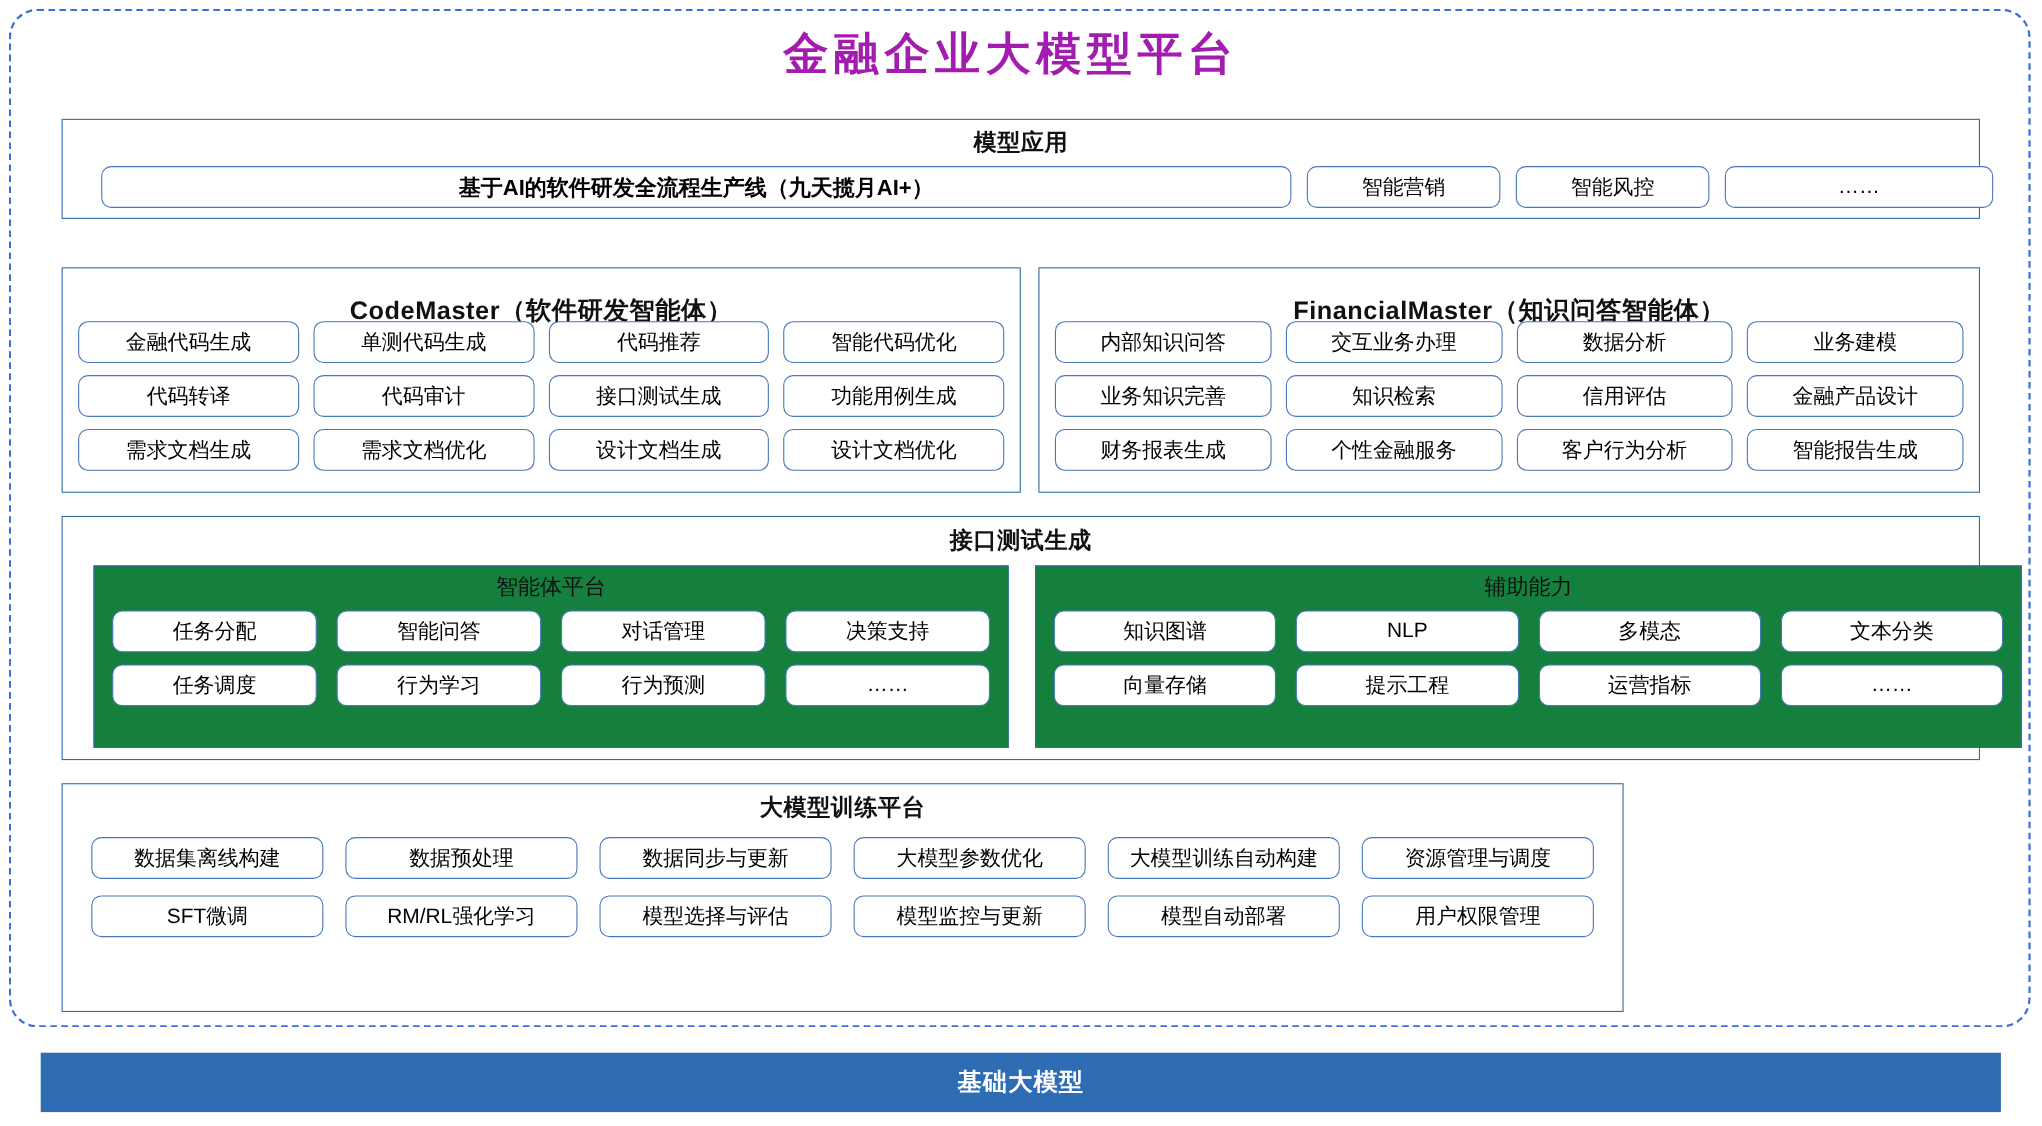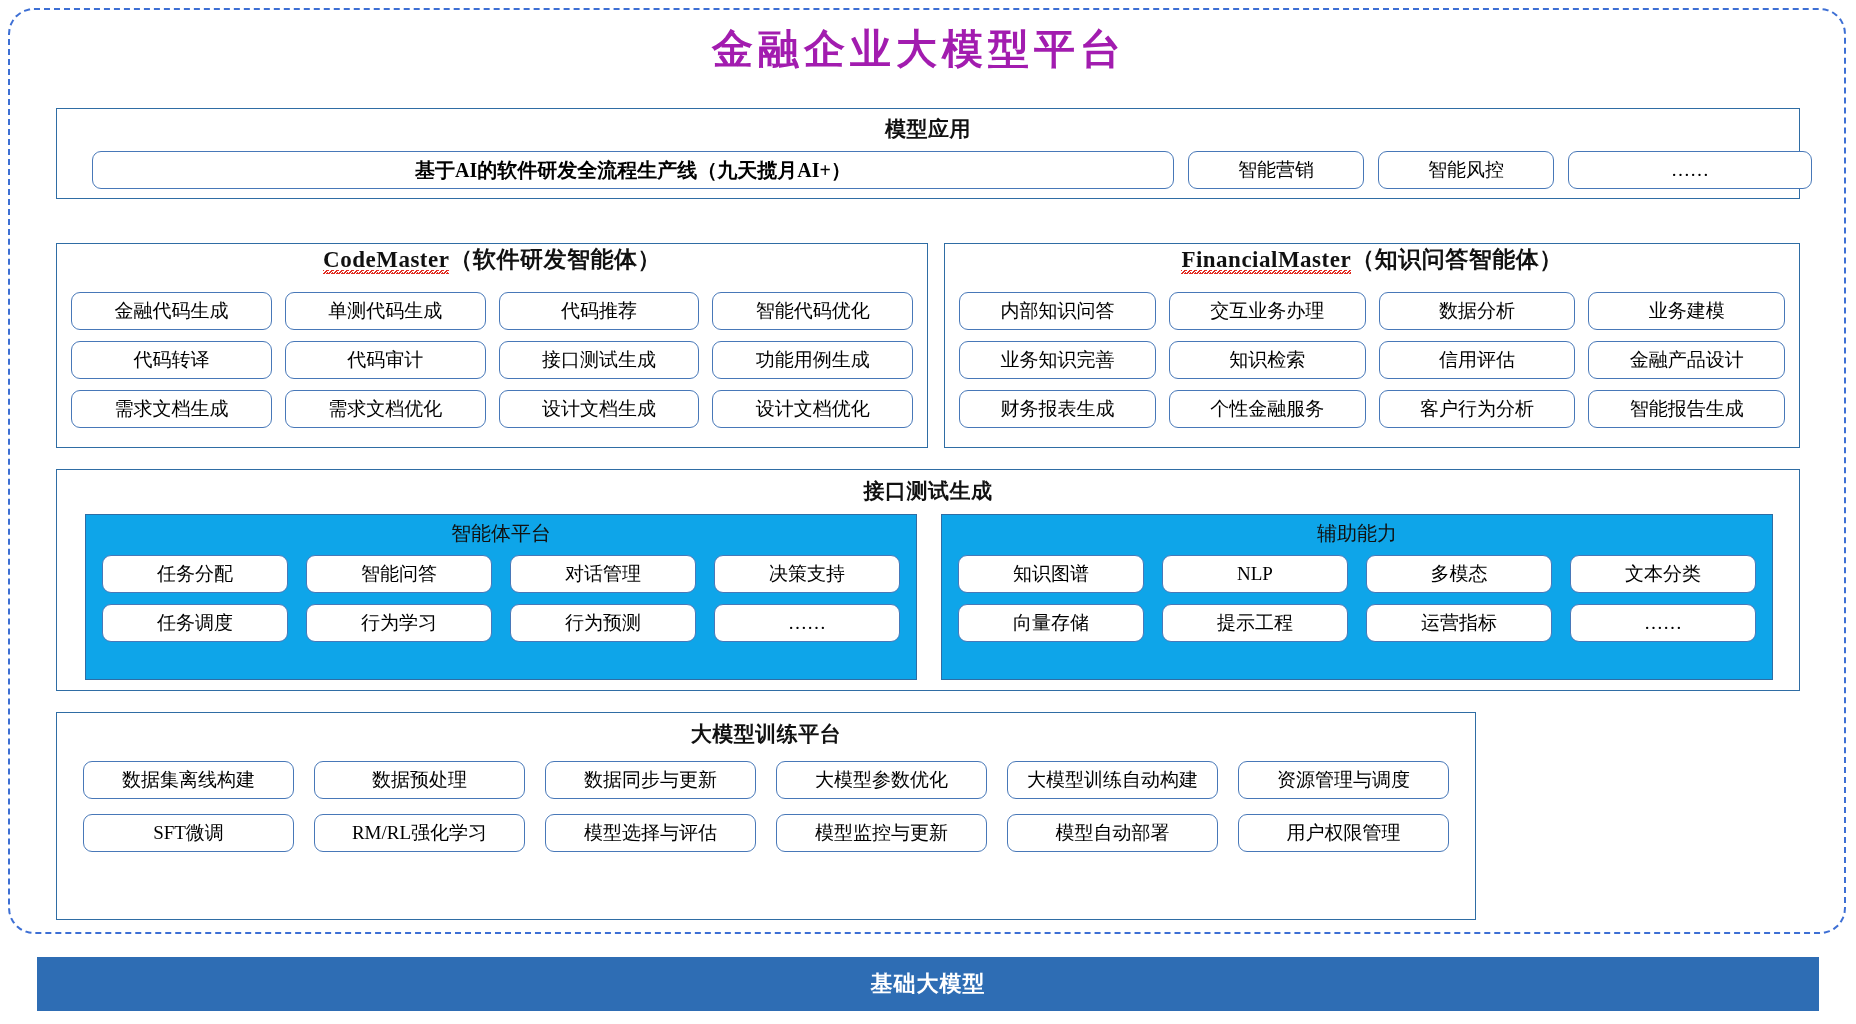--- a/index.html
+++ b/index.html
@@ -39,21 +39,20 @@
     letter-spacing: 5px;
     color: #a21caf;
   }
 
   
   .panel {
     position: absolute;
     border: 1.6px solid #2f6da4;
     box-sizing: border-box;
     background: #ffffff;
-    font-family: Liberation Serif, serif;
   }
   .panel-title {
     text-align: center;
     font-size: 21px;
     font-weight: 700;
     color: #111111;
     letter-spacing: 0.5px;
   }
   .panel-title-light {
     text-align: center;
@@ -107,21 +106,21 @@
     gap: 14px;
     padding-left: 23px;
   }
   .app-row .hero { flex: 0 0 1082px; }
   .app-row .small { flex: 0 0 176px; }
   .app-row .dots  { flex: 1 1 auto; }
 
   
   #sec-codemaster   { left: 56px;  top: 243px; width: 872px; height: 205px; }
   #sec-financial    { left: 944px; top: 243px; width: 856px; height: 205px; }
-  .agent-title { margin-top: 0; font-size: 23px; }
+  .agent-title { margin-top: 23px; font-size: 23px; }
   .agent-grid {
     position: absolute;
     left: 14px;
     right: 14px;
     top: 48px;
     display: grid;
     grid-template-columns: repeat(4, 1fr);
     grid-auto-rows: 38px;
     column-gap: 13px;
     row-gap: 11px;
@@ -129,24 +128,24 @@
 
   
   #sec-runtime { left: 56px; top: 469px; width: 1744px; height: 222px; }
   #sec-runtime .panel-title { margin-top: 7px; }
   .sub-panel {
     position: absolute;
     border: 1.4px solid #2f6da4;
     box-sizing: border-box;
     top: 44px;
     height: 166px;
-    background: #0ea5e9;
+    background: #15803d;
   }
   #sub-agentplat { left: 28px;  width: 832px; }
-  #sub-assist    { left: 884px; width: 832px; }
+  #sub-assist    { left: 884px; width: 897px; }
   .sub-title { margin-top: 5px; }
   .sub-grid {
     position: absolute;
     left: 16px;
     right: 16px;
     top: 40px;
     display: grid;
     grid-template-columns: repeat(4, 1fr);
     grid-auto-rows: 38px;
     column-gap: 18px;

